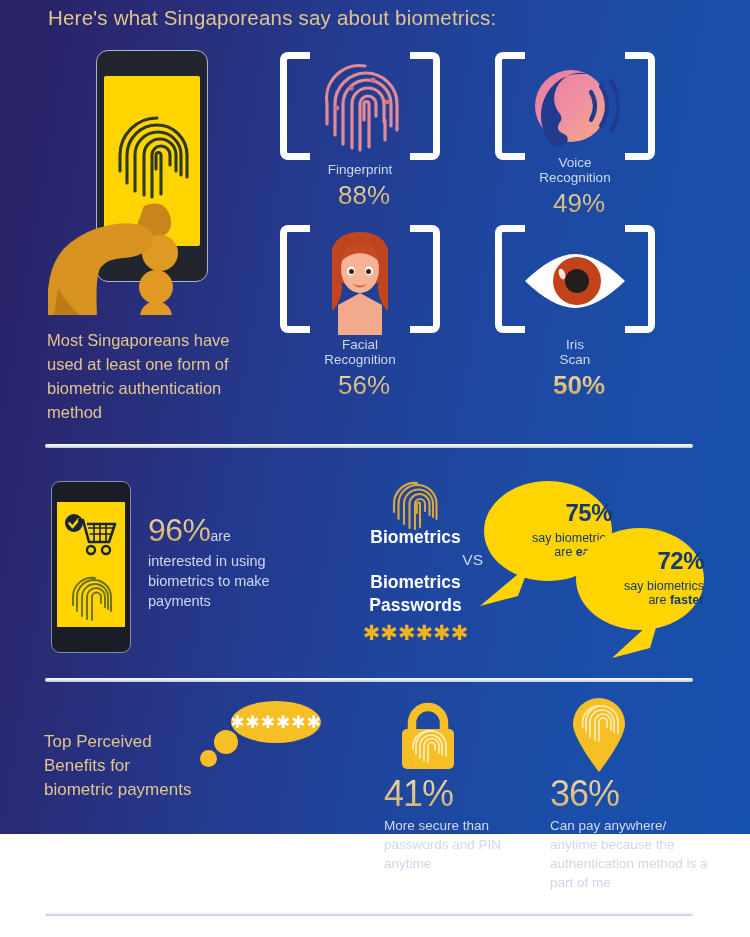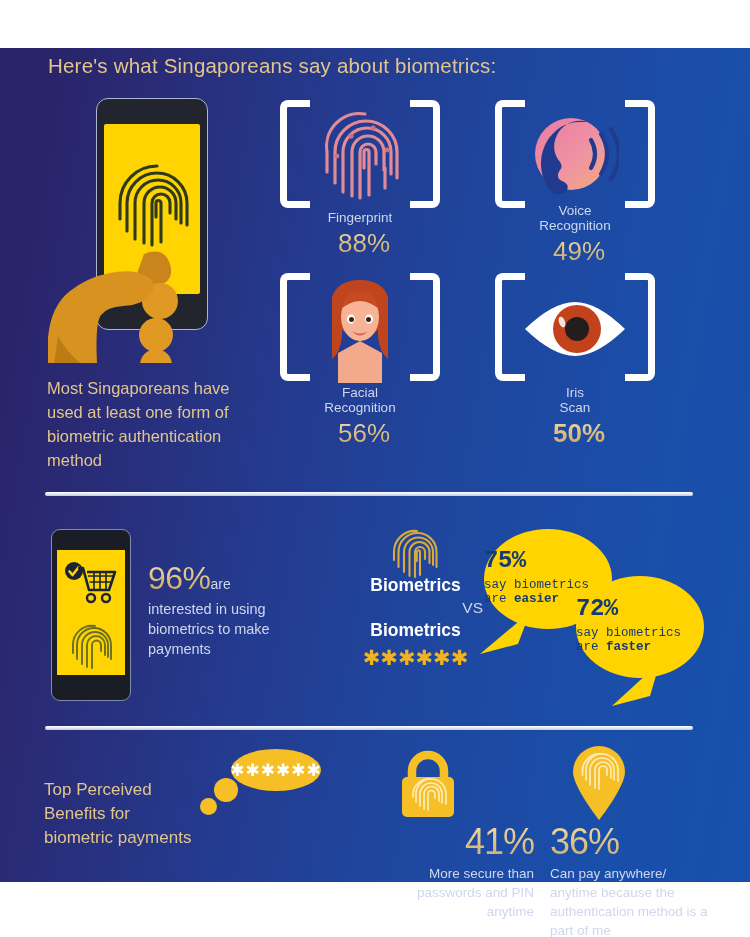--- a/index.html
+++ b/index.html
@@ -8,21 +8,20 @@
     font-family: "Liberation Sans", sans-serif;
     overflow: hidden;
   }
   #infographic {
     position: relative;
     width: 750px; height: 834px;
     background: linear-gradient(100deg,
         #29246a 0%, #29246a 6%, #2a2a74 16%,
         #243a8e 38%, #1f469e 58%, #1a4ea9 80%, #1650ad 100%);
     color: #fff;
-    margin-top: 48px;
   }
   
   .title {
     position: absolute; left: 48px; top: 6px;
     font-size: 20.5px; color: #e2c58c; letter-spacing: .2px;
     font-family: "Liberation Sans", sans-serif;
   }
   
   .divider {
     position: absolute; left: 45px; width: 648px; height: 4px;
@@ -95,21 +94,21 @@
   .stat96 .sub { font-size: 14.5px; line-height: 20px; color: #cfd7ec; margin-top: 2px; }
 
   .vs { position: absolute; left: 348px; top: 526px; width: 135px; text-align: center; }
   .vs .l1, .vs .l3, .vs .l4 { font-size: 17.5px; font-weight: bold; color: #fff; line-height: 23px; }
   .vs .l2 { font-size: 15.5px; color: #cfd7ec; line-height: 22px; text-align: right; }
   .vs .stars { font-size: 21px; color: #f0b323; letter-spacing: 0px; margin-top: 4px; }
   .vs-fp { position: absolute; left: 392px; top: 478px; }
 
   .bubble {
     position: absolute; background: #ffd400; border-radius: 50%;
-    color: #163a72; text-align: left; font-family: Liberation Mono, monospace;
+    color: #163a72; text-align: right;
   }
   .bubble .num { font-weight: bold; letter-spacing: -.5px; }
   .bubble .txt { line-height: 14px; }
   .bubble .txt b { font-weight: bold; }
 
   
   .tpb {
     position: absolute; left: 44px; top: 730px; width: 150px;
     font-size: 17px; line-height: 24px; color: #e2c58c;
   }
@@ -304,20 +303,21 @@
       <path d="M6.5 41 V26 a19 19 0 0 1 38 0 v15"></path>
       <path d="M2 34 V26 A21 21 0 0 1 25 5"></path>
       <path d="M28 49 V26 a1.6 1.6 0 0 0 -3.2 0 v9"></path>
     </g>
   </svg>
 
   <div class="vs">
     <div class="l1">Biometrics</div>
     <div class="l2">VS</div>
     <div class="l3">Biometrics</div>
+    <div class="l4">Passwords</div>
     <div class="stars">✱✱✱✱✱✱</div>
   </div>
 
   <svg style="position:absolute;left:474px;top:562px;" width="58" height="46" viewBox="0 0 58 46">
     <path d="M56 2 L6 44 L44 34 Z" fill="#ffd400"></path>
   </svg>
   <div class="bubble" style="left:484px; top:481px; width:128px; height:100px;">
     <div class="num" style="font-size:24px; margin-top:18px;">75%</div>
     <div class="txt" style="font-size:12.5px; margin-top:4px;">
       <div>say biometrics</div>
@@ -339,21 +339,21 @@
   <div class="divider d2"></div>
 
   <div class="tpb">Top Perceived Benefits for biometric payments</div>
 
   <div class="dot" style="left:200px; top:750px; width:17px; height:17px;"></div>
   <div class="dot" style="left:214px; top:730px; width:24px; height:24px;"></div>
   <div class="think-bub" style="left:231px; top:701px; width:90px; height:42px; font-size:17px;">
     <span>✱✱✱✱✱✱</span>
   </div>
 
-  <div class="benefit" style="left:384px; top:773px; width:150px;text-align:right;">
+  <div class="benefit" style="left:384px; top:773px; width:150px;">
     <div class="pct">41%</div>
     <div class="desc">More secure than passwords and PIN anytime</div>
   </div>
   <svg style="position:absolute;left:392px;top:701px;" width="72" height="70" viewBox="0 0 72 70">
     <path d="M20 30 V22 a16 16 0 0 1 32 0 v8" fill="none" stroke="#f6bf26" stroke-width="8.5" stroke-linecap="round"></path>
     <rect x="10" y="28" width="52" height="40" rx="5" fill="#f6bf26"></rect>
     <g fill="none" stroke="#fdedbd" stroke-width="1.7" stroke-linecap="round">
       <path d="M36 61 V45 a3.5 3.5 0 0 1 7 0 v4"></path>
       <path d="M32 60 V45 a7.5 7.5 0 0 1 15 0 v7"></path>
       <path d="M28 57 V45 a11 11 0 0 1 22 0 v9"></path>

